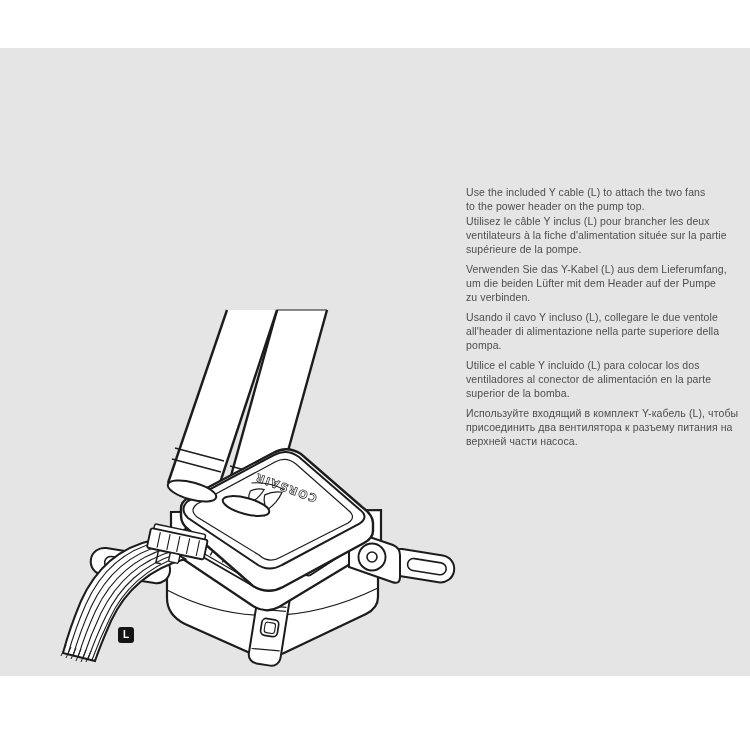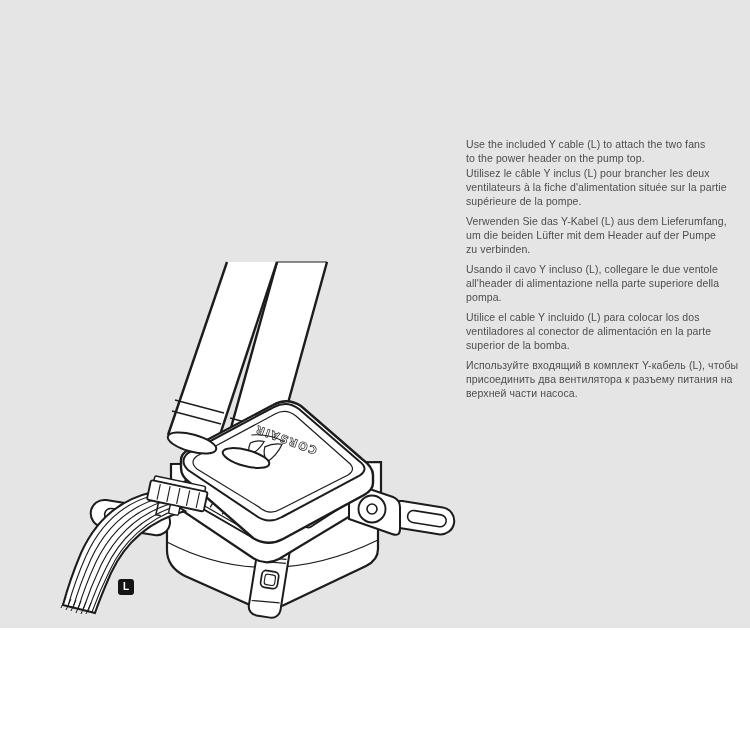--- a/index.html
+++ b/index.html
@@ -2,20 +2,21 @@
 <html><head>
 <meta charset="utf-8">
 <style>
   html,body{margin:0;padding:0;}
   .page{
     position:relative;
     width:750px;height:628px;
     background:#e5e5e5;
     overflow:hidden;
     font-family:"Liberation Sans", sans-serif;
+    margin-top:48px;
   }
   .instructions{
     position:absolute;
     left:466px;top:137px;width:290px;
     color:#4d4d4d;
     font-size:10.5px;
     line-height:14px;
     letter-spacing:0.1px;
   }
   .instructions p{

